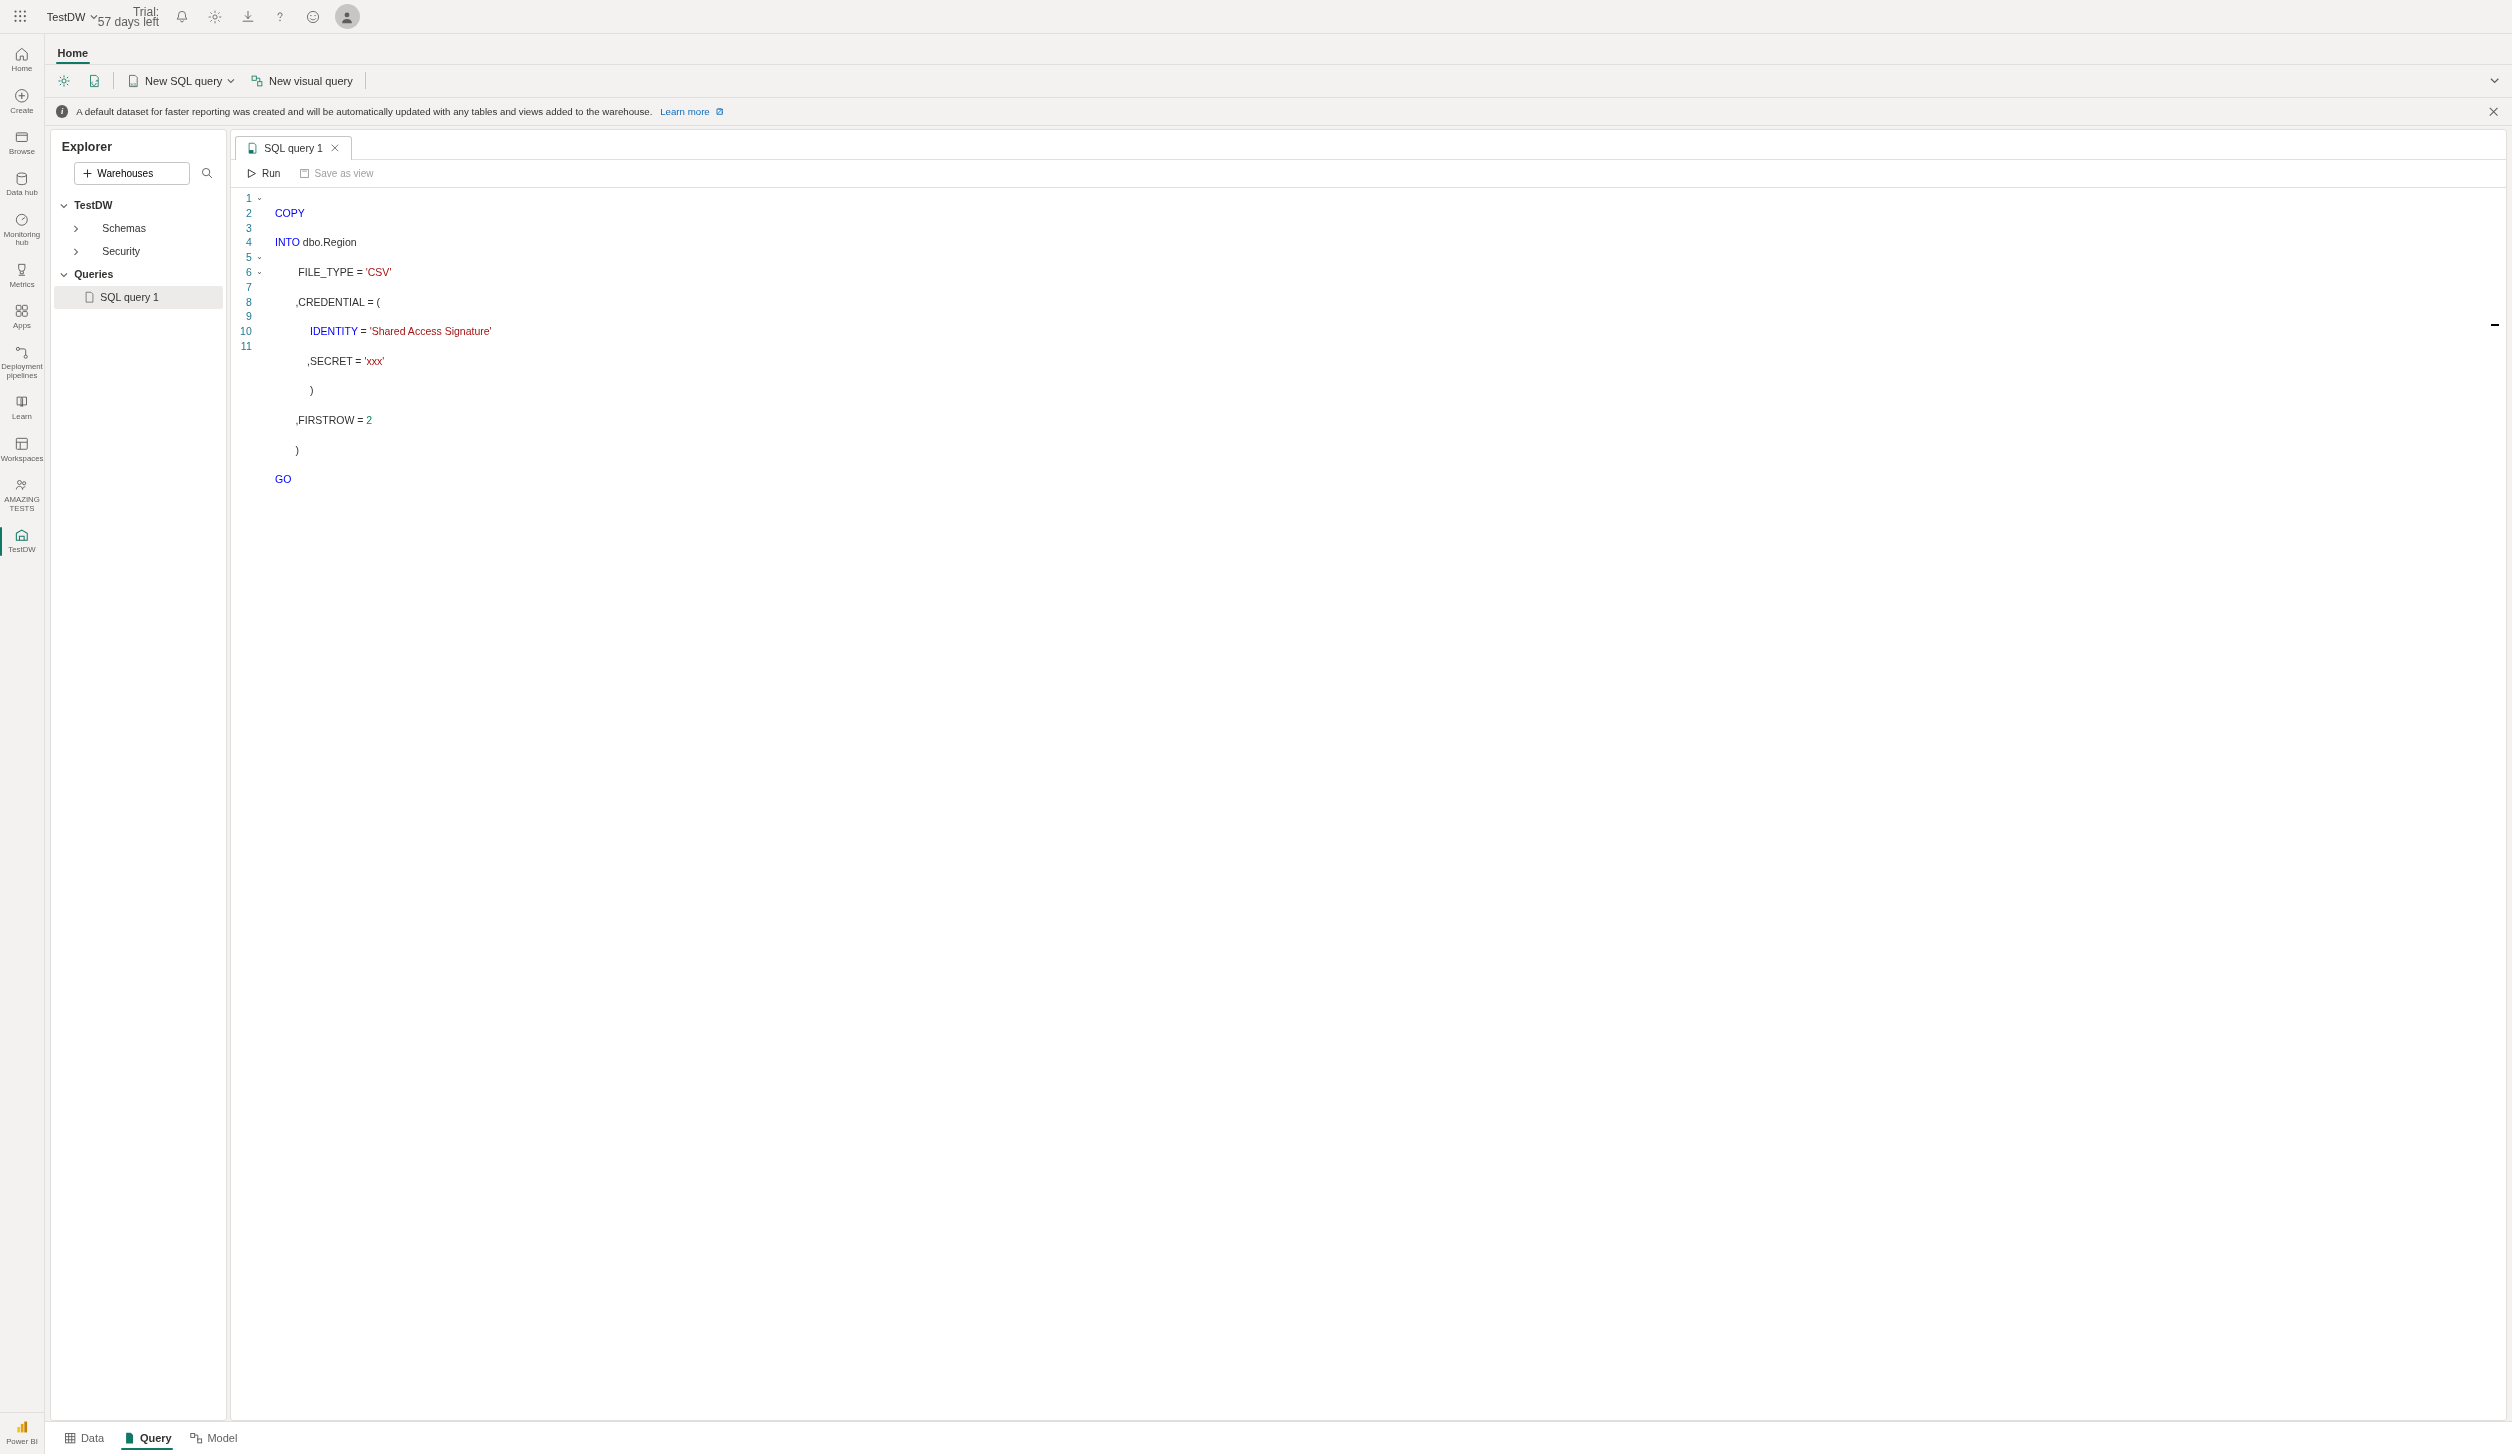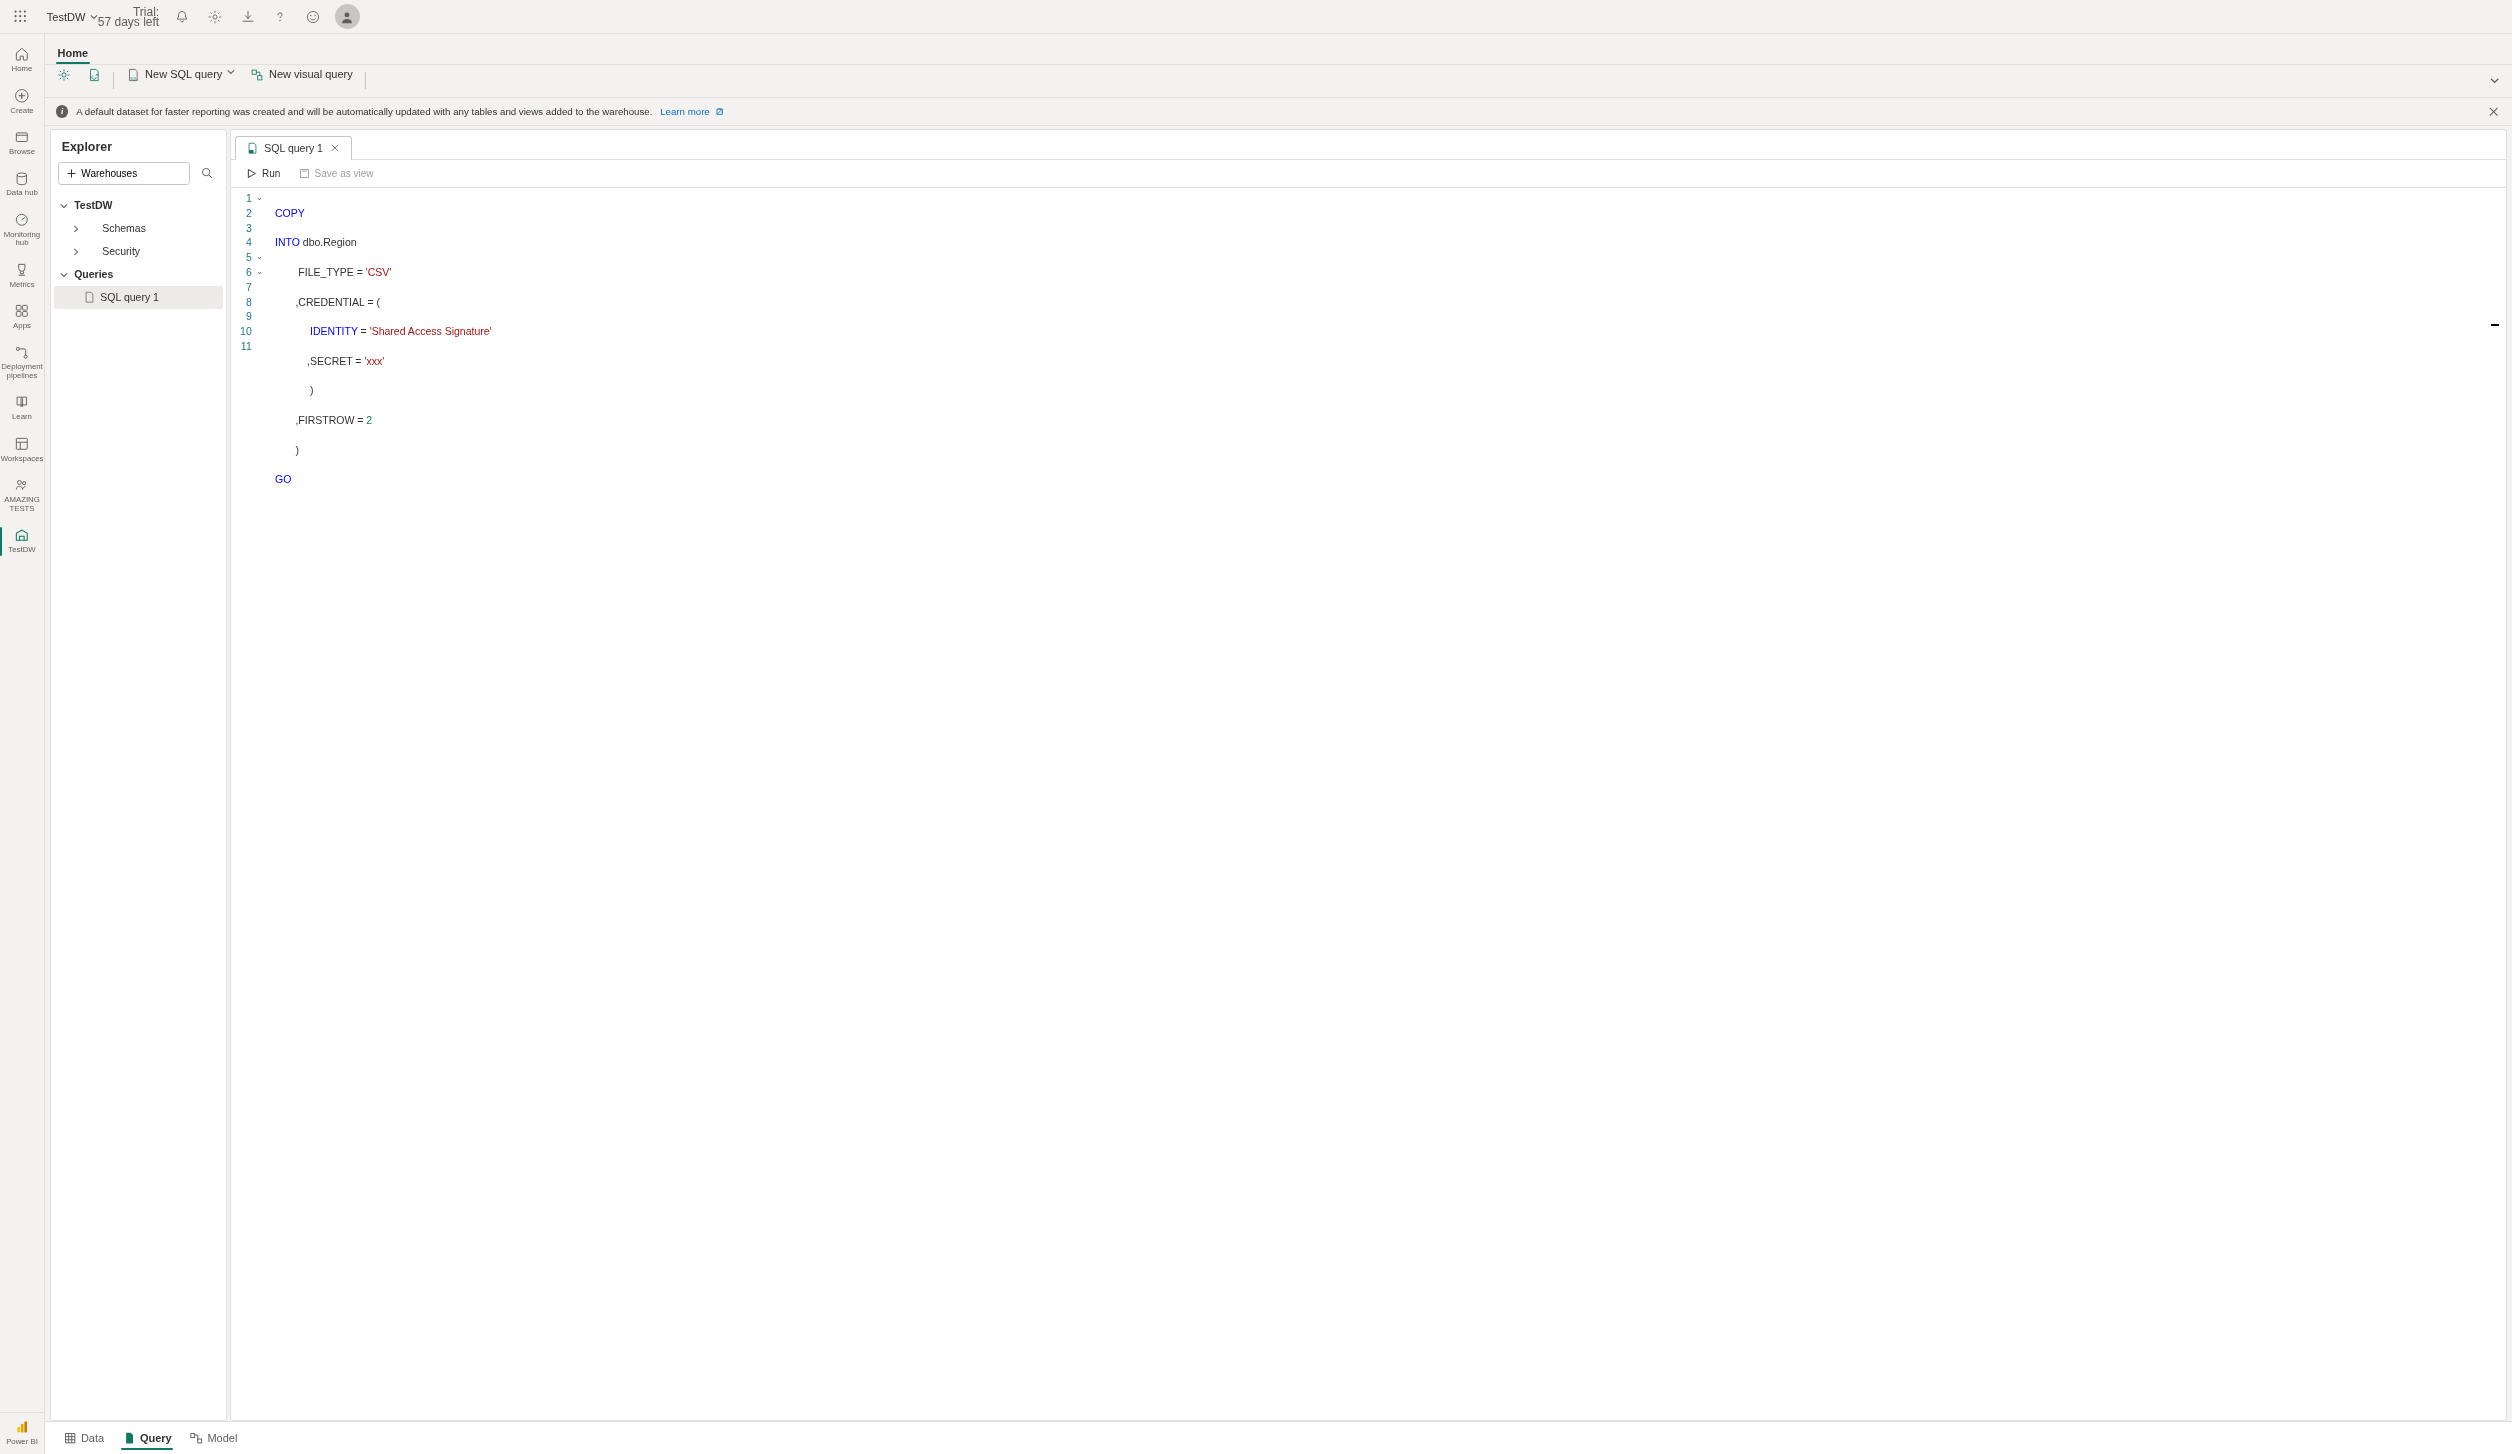--- a/index.html
+++ b/index.html
@@ -40,38 +40,38 @@
   .main { flex:1; display:flex; flex-direction:column; min-width:0; background:#f3f2f1; }
 
   
   .ribbon-tabs { height:29.5px; display:flex; align-items:flex-end; padding-left:11px; gap:15.6px; }
   .ribbon-tab { font-size:11px; padding:4.7px 1.6px; cursor:pointer; position:relative; }
   .ribbon-tab.active { color:#323130; font-weight:600; }
   .ribbon-tab.active::after { content:""; position:absolute; left:0; right:0; bottom:-0.8px; height:2.3px; background:#117865; border-radius:1.6px; }
 
   
   .ribbon-toolbar { height:34px; border-top:0.8px solid #e1dfdd; border-bottom:0.8px solid #e1dfdd; display:flex; align-items:center; padding:0 6.2px; gap:3.1px; background:#f3f2f1; }
-  .tb-btn { height:25px; padding:0 6.2px; display:flex; align-items:flex-start; gap:4.7px; cursor:pointer; border-radius:3.1px; font-size:11px; }
+  .tb-btn { height:25px; padding:0 6.2px; display:flex; align-items:center; gap:4.7px; cursor:pointer; border-radius:3.1px; font-size:11px; }
   .tb-sep { width:0.8px; height:17px; background:#c8c6c4; margin:0 3.1px; }
   .tb-expand { margin-left:auto; }
 
   
   .info-banner { display:flex; align-items:center; gap:7.8px; padding:6.2px 11px; font-size:9.7px; border-bottom:0.8px solid #e1dfdd; position:relative; }
   .info-banner .info-ic { width:12.4px; height:12.4px; border-radius:50%; background:#605e5c; color:#fff; display:flex; align-items:center; justify-content:center; font-size:8.6px; font-weight:bold; font-style:italic; font-family:serif; }
   .info-banner a { color:#0f6cbd; text-decoration:none; }
   .banner-close { margin-left:auto; cursor:pointer; padding:3.1px; }
 
   
   .workspace { flex:1; display:flex; min-height:0; padding:3.1px 4.7px 0 4.7px; gap:3.1px; }
 
   
   .explorer { width:177px; background:#fff; border:0.8px solid #e1dfdd; border-radius:3.1px; display:flex; flex-direction:column; }
   .explorer-title { font-size:12.4px; font-weight:600; padding:9.3px 11px 7.8px; }
   .explorer-top { display:flex; align-items:center; gap:6.2px; padding:0 7.8px 7.8px; }
-  .add-wh { flex:1 0 auto; width:auto; height:23px; border:0.8px solid #c8c6c4; border-radius:3.1px; display:flex; align-items:center; gap:4.7px; padding:0 6.2px; font-size:10px; cursor:pointer; background:#fff; }
+  .add-wh { flex:1 0 auto; width:auto; height:23px; border:0.8px solid #c8c6c4; border-radius:3.1px; display:flex; align-items:center; gap:4.7px; padding:0 6.2px; font-size:10px; cursor:pointer; background:#fff;margin-left:16px; }
   .exp-search { width:22px; height:22px; display:flex; align-items:center; justify-content:center; cursor:pointer; border-radius:3.1px; }
   .tree { font-size:10.5px; padding:1.6px 3.1px 6.2px; overflow:auto; }
   .tree-row { display:flex; align-items:center; height:23px; padding:0 4.7px; cursor:pointer; border-radius:2.3px; gap:4.7px; }
   .tree-row.selected { background:#edebe9; }
   .tree-indent-1 { padding-left:17px; }
   .tree-indent-2 { padding-left:29.5px; }
   .tree-caret { width:11px; display:inline-flex; justify-content:center; color:#605e5c; }
   .tree-bold { font-weight:600; }
 
   

